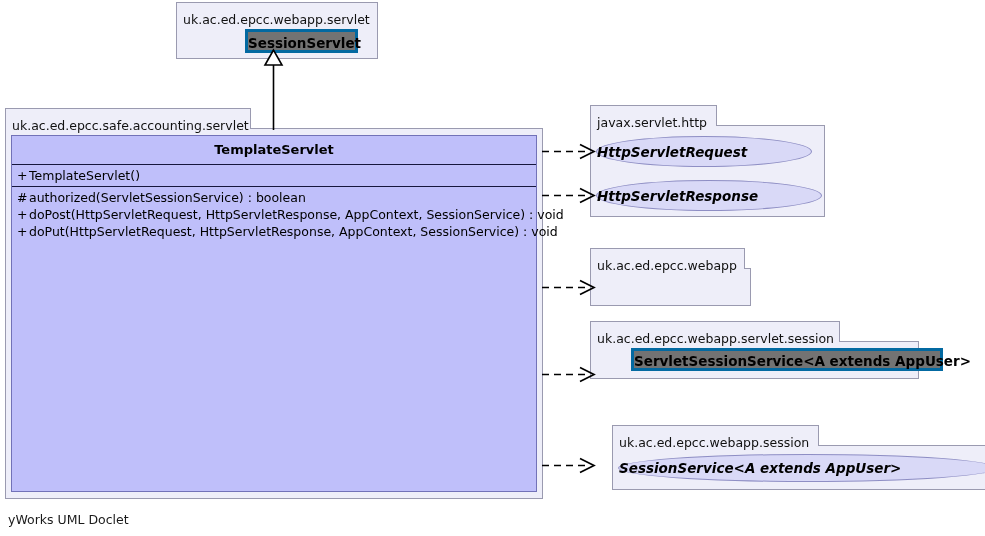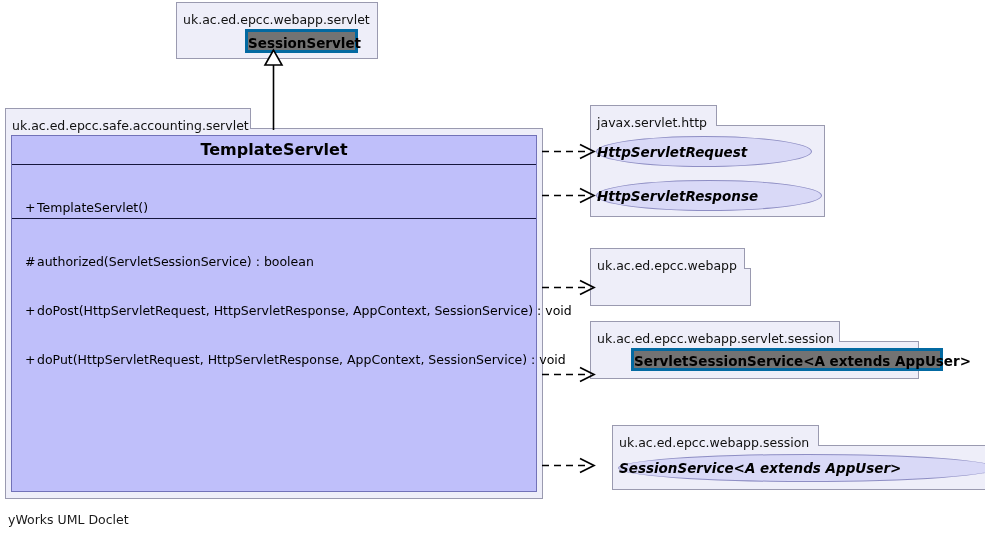--- a/index.html
+++ b/index.html
@@ -69,39 +69,38 @@
     box-sizing: border-box;
     background: #bfbffa;
     border: 1px solid #7272b8;
     z-index: 4;
   }
   .bigclass .title {
     box-sizing: border-box;
     height: 29px;
     line-height: 28px;
     text-align: center;
-    font-size: 16px;
+    font-size: 13px;
     font-weight: bold;
     border-bottom: 1px solid #16163c;
     white-space: nowrap;
   }
   .bigclass .compartment {
     box-sizing: border-box;
     padding: 2px 0 2px 0;
     border-bottom: 1px solid #16163c;
   }
   .bigclass .compartment.last {
     border-bottom: none;
   }
   .bigclass .member {
     font-size: 12.5px;
     line-height: 17px;
     white-space: nowrap;
-    padding-left: 13px;
-    margin-top: 32px;
+    padding-left: 5px;
   }
   .bigclass .member .vis {
     display: inline-block;
     width: 12px;
   }
   
   .iface {
     position: absolute;
     box-sizing: border-box;
     background: #d9d9f7;

